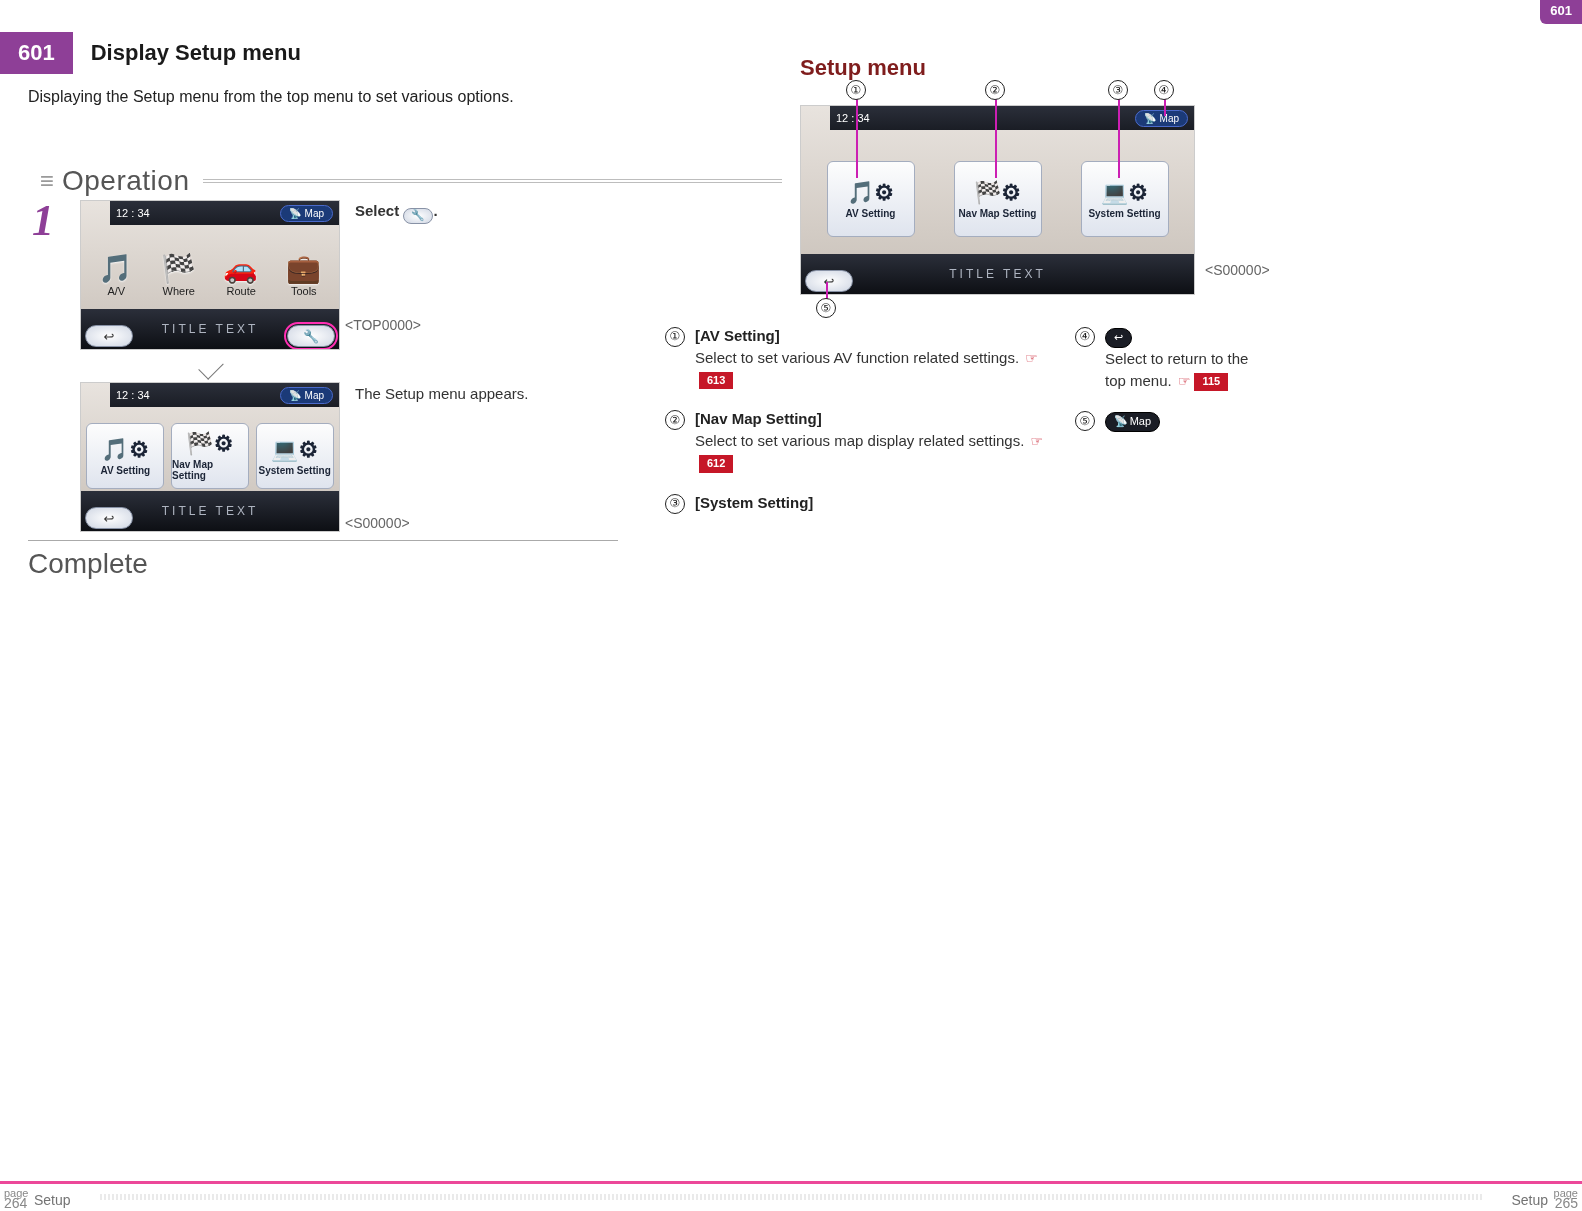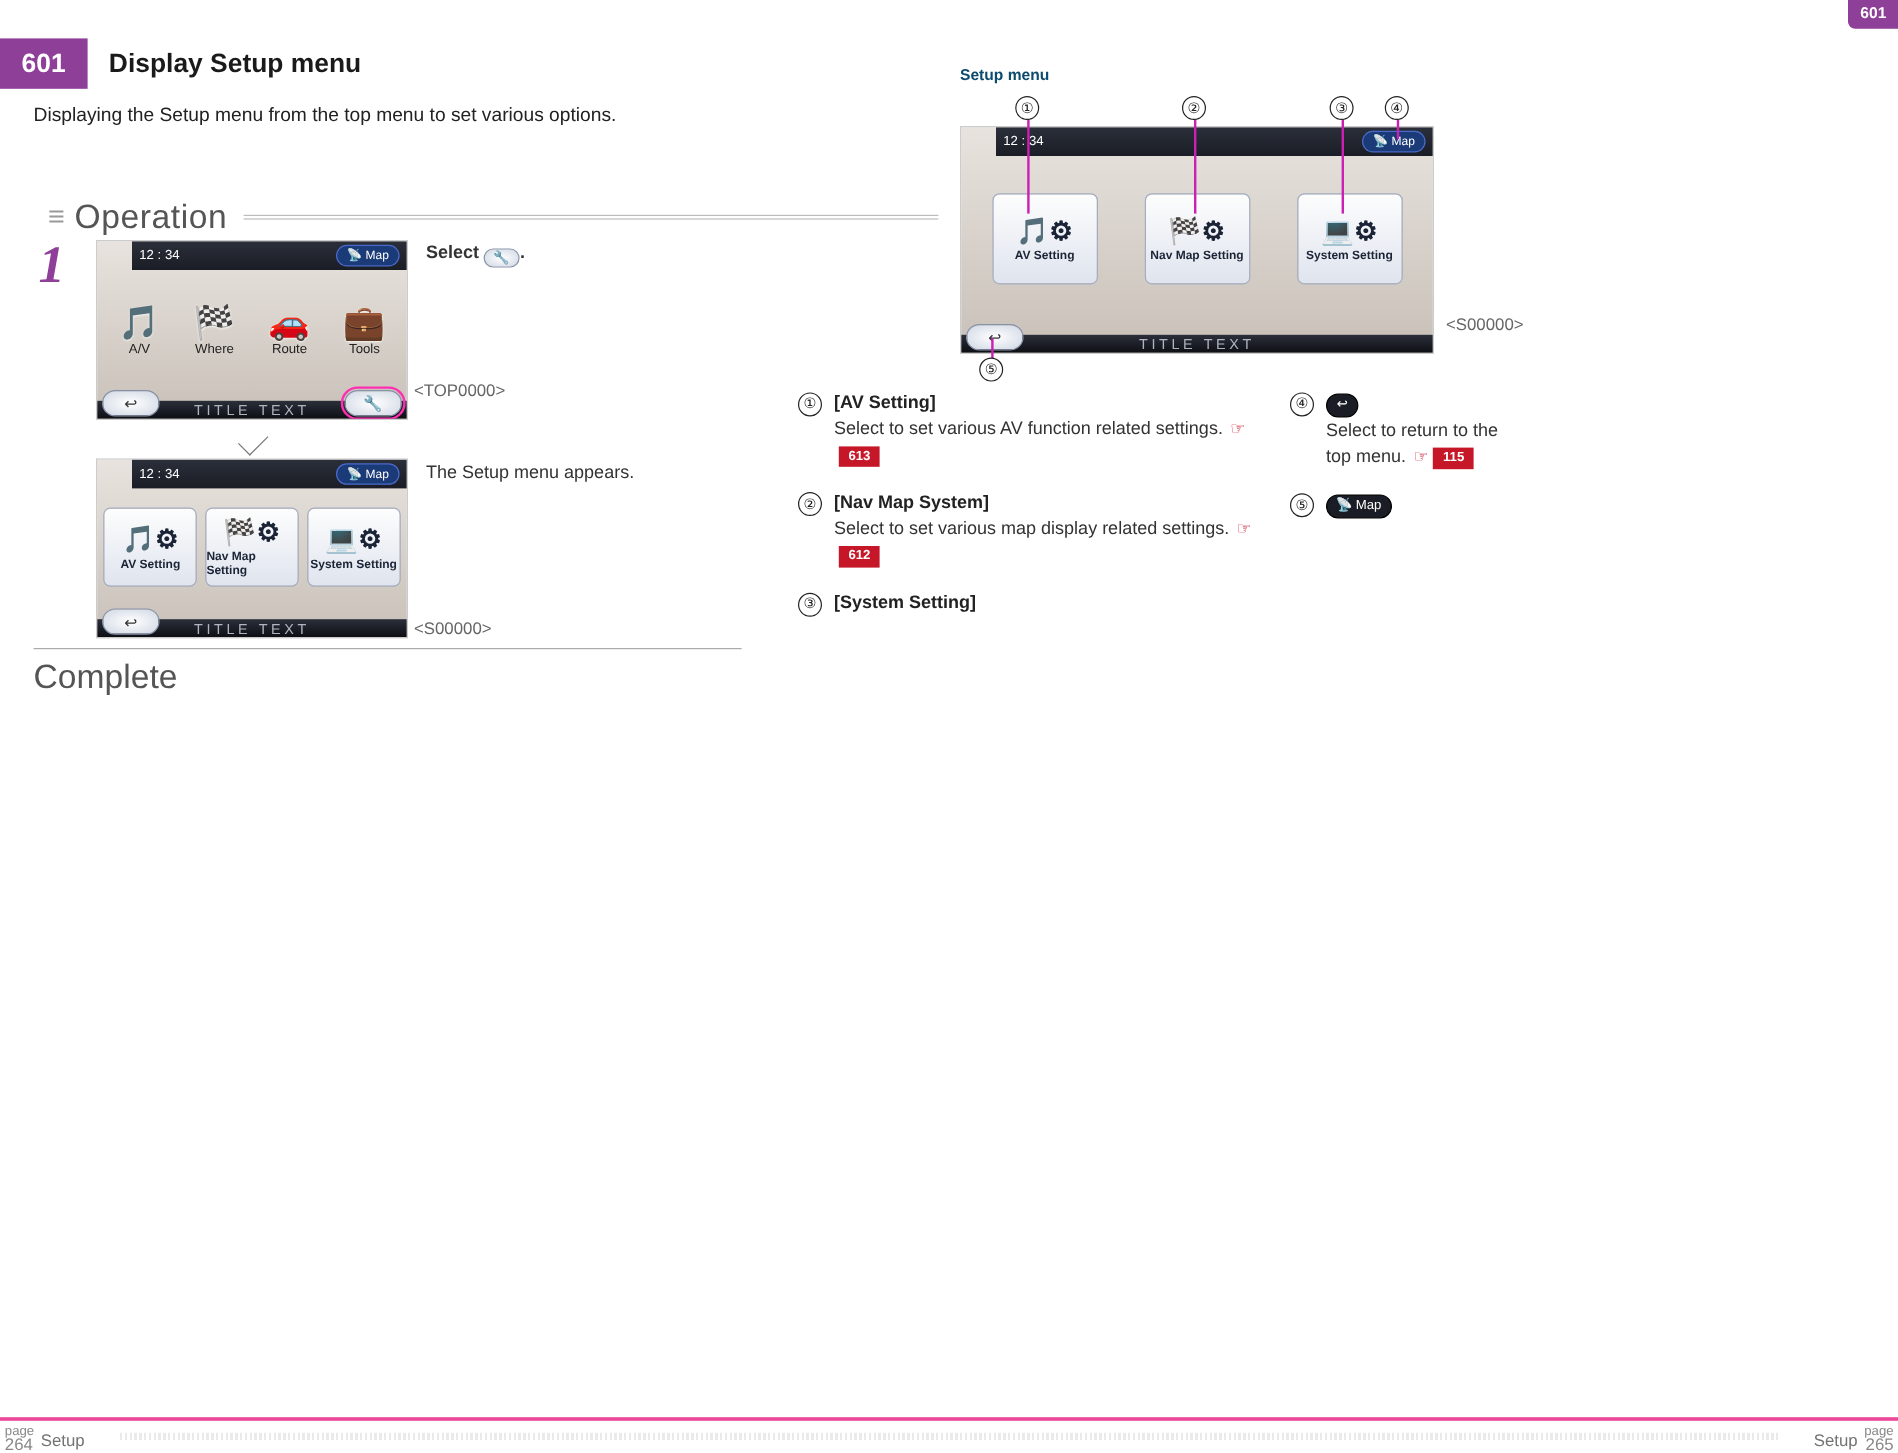--- a/index.html
+++ b/index.html
@@ -112,21 +112,21 @@
     background: #1b3a78;
     color: #fff;
     font-size: 10px;
     padding: 2px 8px;
     border-radius: 10px;
     border: 1px solid #4a6acb;
   }
   .shot .s-bot {
     position: absolute;
     bottom: 0; left: 0; right: 0;
-    height: 15px;
+    height: 40px;
     background: linear-gradient(#2b2f3a, #0d0f14);
     color: #aeb4c0;
     display: flex;
     align-items: center;
     justify-content: center;
     font-size: 12px;
     letter-spacing: 3px;
   }
   .back-btn-mini {
     position: absolute;
@@ -215,23 +215,23 @@
     position: absolute;
     left: 28px;
     font-size: 28px;
     color: #555;
   }
   
   .right-head {
     position: absolute;
     top: 55px;
     left: 800px;
-    font-size: 13px;
-    font-weight: bold;
-    color: #0c4a6e;
+    font-size: 22px;
+    font-weight: bold;
+    color: #7f1d1d;
   }
   
   .call {
     position: absolute;
     width: 20px; height: 20px;
     border: 1px solid #222;
     border-radius: 50%;
     font-size: 12px;
     display: flex; align-items: center; justify-content: center;
     background: #fff;
@@ -420,21 +420,21 @@
       <div class="ttl">[AV Setting]</div>
       <div class="desc">
         <span>Select to set various AV function related settings.</span>
         <span class="xref-lead">☞</span><span class="xref">613</span>
       </div>
     </div>
   </div>
   <div class="row">
     <div class="num">②</div>
     <div>
-      <div class="ttl">[Nav Map System]</div>
+      <div class="ttl">[Nav Map Setting]</div>
       <div class="desc">
         <span>Select to set various map display related settings.</span>
         <span class="xref-lead">☞</span><span class="xref">612</span>
       </div>
     </div>
   </div>
   <div class="row">
     <div class="num">③</div>
     <div>
       <div class="ttl">[System Setting]</div>

